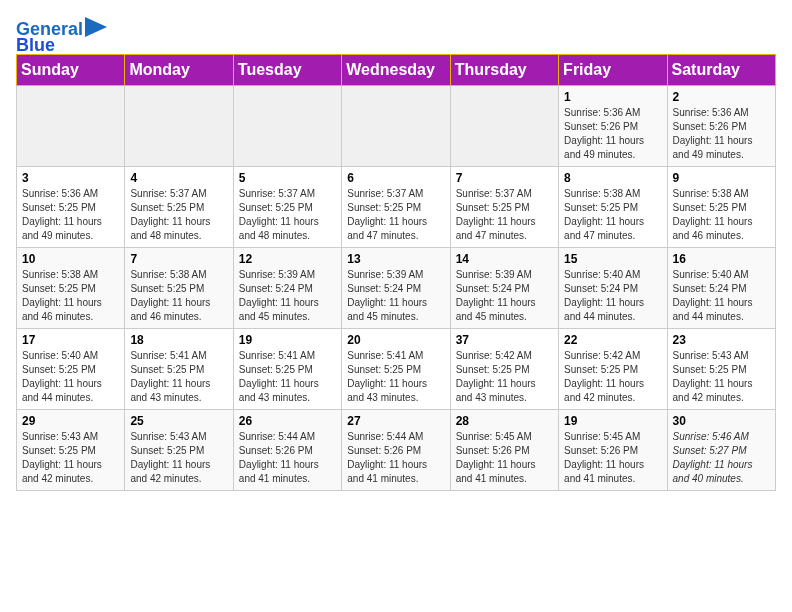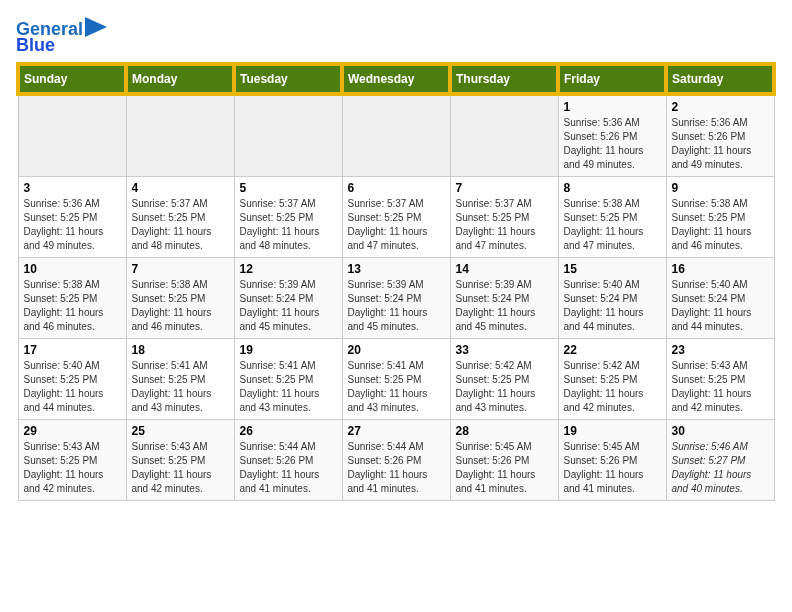--- a/index.html
+++ b/index.html
@@ -7,21 +7,21 @@
       font-family: Arial, sans-serif;
       background: #fff;
       width: 792px;
       min-height: 612px;
       padding: 16px;
     }
     .header {
       display: flex;
       align-items: flex-start;
       justify-content: space-between;
-      margin-bottom: 8px;
+      margin-bottom: 0;
     }
     .logo {
       display: flex;
       flex-direction: column;
       align-items: flex-start;
       margin-top: 4px;
     }
     .logo-text {
       font-size: 18px;
       font-weight: bold;
@@ -41,26 +41,26 @@
       font-size: 15px;
       font-weight: normal;
       color: #444;
     }
     .calendar {
       width: 100%;
       border-collapse: collapse;
       font-size: 11px;
     }
     .calendar thead tr th {
-      background: #4d7c0f;
+      background: #a21caf;
       color: #fff;
       padding: 6px 4px;
       text-align: left;
-      font-size: 12px;
-      border: 4px solid #eab308;
+      font-size: 16px;
+      border: 1px solid #eab308;
     }
     .calendar tbody tr td {
       border: 1px solid #ccc;
       vertical-align: top;
       padding: 4px 5px;
       width: 108px;
       min-height: 80px;
       background: #fff;
     }
     .calendar tbody tr:nth-child(odd) td {
@@ -241,21 +241,21 @@
 Sunset: 5:25 PM
 Daylight: 11 hours and 43 minutes.</div>
         </td>
         <td>
           <span class="day-num">20</span>
           <div class="day-info" style="white-space: pre-line;">Sunrise: 5:41 AM
 Sunset: 5:25 PM
 Daylight: 11 hours and 43 minutes.</div>
         </td>
         <td>
-          <span class="day-num">33</span>
+          <span class="day-num">37</span>
           <div class="day-info" style="white-space: pre-line;">Sunrise: 5:42 AM
 Sunset: 5:25 PM
 Daylight: 11 hours and 43 minutes.</div>
         </td>
         <td>
           <span class="day-num">22</span>
           <div class="day-info" style="white-space: pre-line;">Sunrise: 5:42 AM
 Sunset: 5:25 PM
 Daylight: 11 hours and 42 minutes.</div>
         </td>

